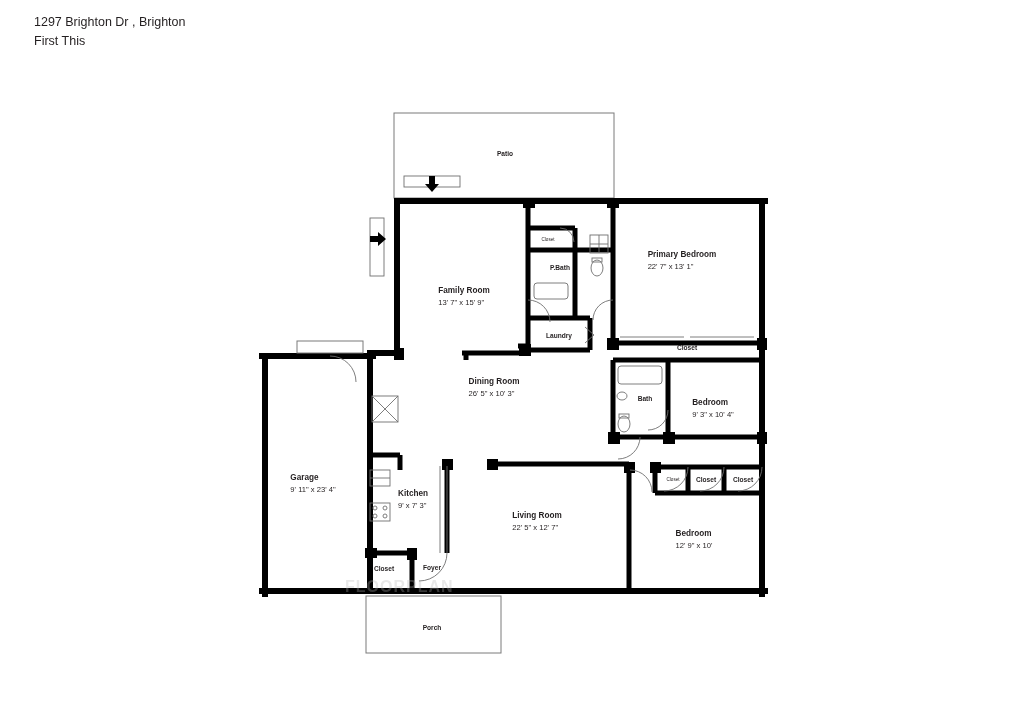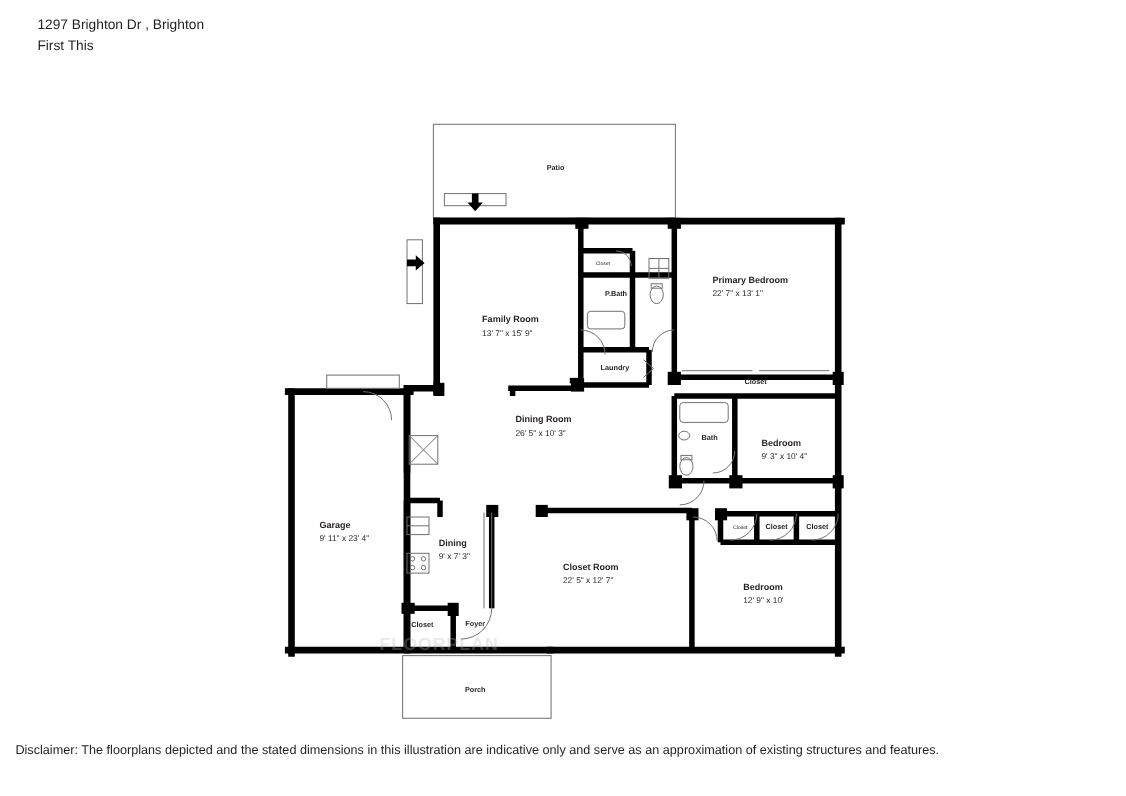--- a/index.html
+++ b/index.html
@@ -269,26 +269,25 @@
     <div class="lbl" style="left: 464px; top: 276px; margin-top: 21px;"><span>Family Room</span><span class="dim">13' 7" x 15' 9"</span></div>
     <div class="lbl" style="left: 682px; top: 261px;"><span>Primary Bedroom</span><span class="dim">22' 7" x 13' 1"</span></div>
     <div class="lbl sm" style="left: 560px; top: 268px;"><span>P.Bath</span></div>
     <div class="lbl xs" style="left: 548px; top: 240px;"><span>Closet</span></div>
     <div class="lbl sm" style="left: 559px; top: 336px;"><span>Laundry</span></div>
     <div class="lbl sm" style="left: 687px; top: 348px;"><span>Closet</span></div>
     <div class="lbl sm" style="left: 645px; top: 399px;"><span>Bath</span></div>
     <div class="lbl" style="left: 713px; top: 409px;"><span>Bedroom</span><span class="dim">9' 3" x 10' 4"</span></div>
     <div class="lbl" style="left: 494px; top: 388px;"><span>Dining Room</span><span class="dim">26' 5" x 10' 3"</span></div>
     <div class="lbl" style="left: 313px; top: 484px;"><span>Garage</span><span class="dim">9' 11" x 23' 4"</span></div>
-    <div class="lbl" style="left: 413px; top: 500px;"><span>Dining</span><span class="dim">9' x 7' 3"</span></div>
-    <div class="lbl" style="left: 537px; top: 522px;"><span>Closet Room</span><span class="dim">22' 5" x 12' 7"</span></div>
+    <div class="lbl" style="left: 413px; top: 500px;"><span>Kitchen</span><span class="dim">9' x 7' 3"</span></div>
+    <div class="lbl" style="left: 537px; top: 522px;"><span>Living Room</span><span class="dim">22' 5" x 12' 7"</span></div>
     <div class="lbl" style="left: 694px; top: 540px;"><span>Bedroom</span><span class="dim">12' 9" x 10'</span></div>
     <div class="lbl sm" style="left: 706px; top: 480px;"><span>Closet</span></div>
     <div class="lbl sm" style="left: 743px; top: 480px;"><span>Closet</span></div>
     <div class="lbl xs" style="left: 673px; top: 480px;"><span>Closet</span></div>
     <div class="lbl sm" style="left: 384px; top: 569px;"><span>Closet</span></div>
     <div class="lbl sm" style="left: 432px; top: 568px;"><span>Foyer</span></div>
     <div class="lbl sm" style="left: 432px; top: 628px;"><span>Porch</span></div>
   </div>
 
 <div class="disclaimer">
-  <div>Disclaimer: The floorplans depicted and the stated dimensions in this illustration are indicative only and serve as an approximation of existing structures and features.</div>
 </div>
 
 </body></html>

